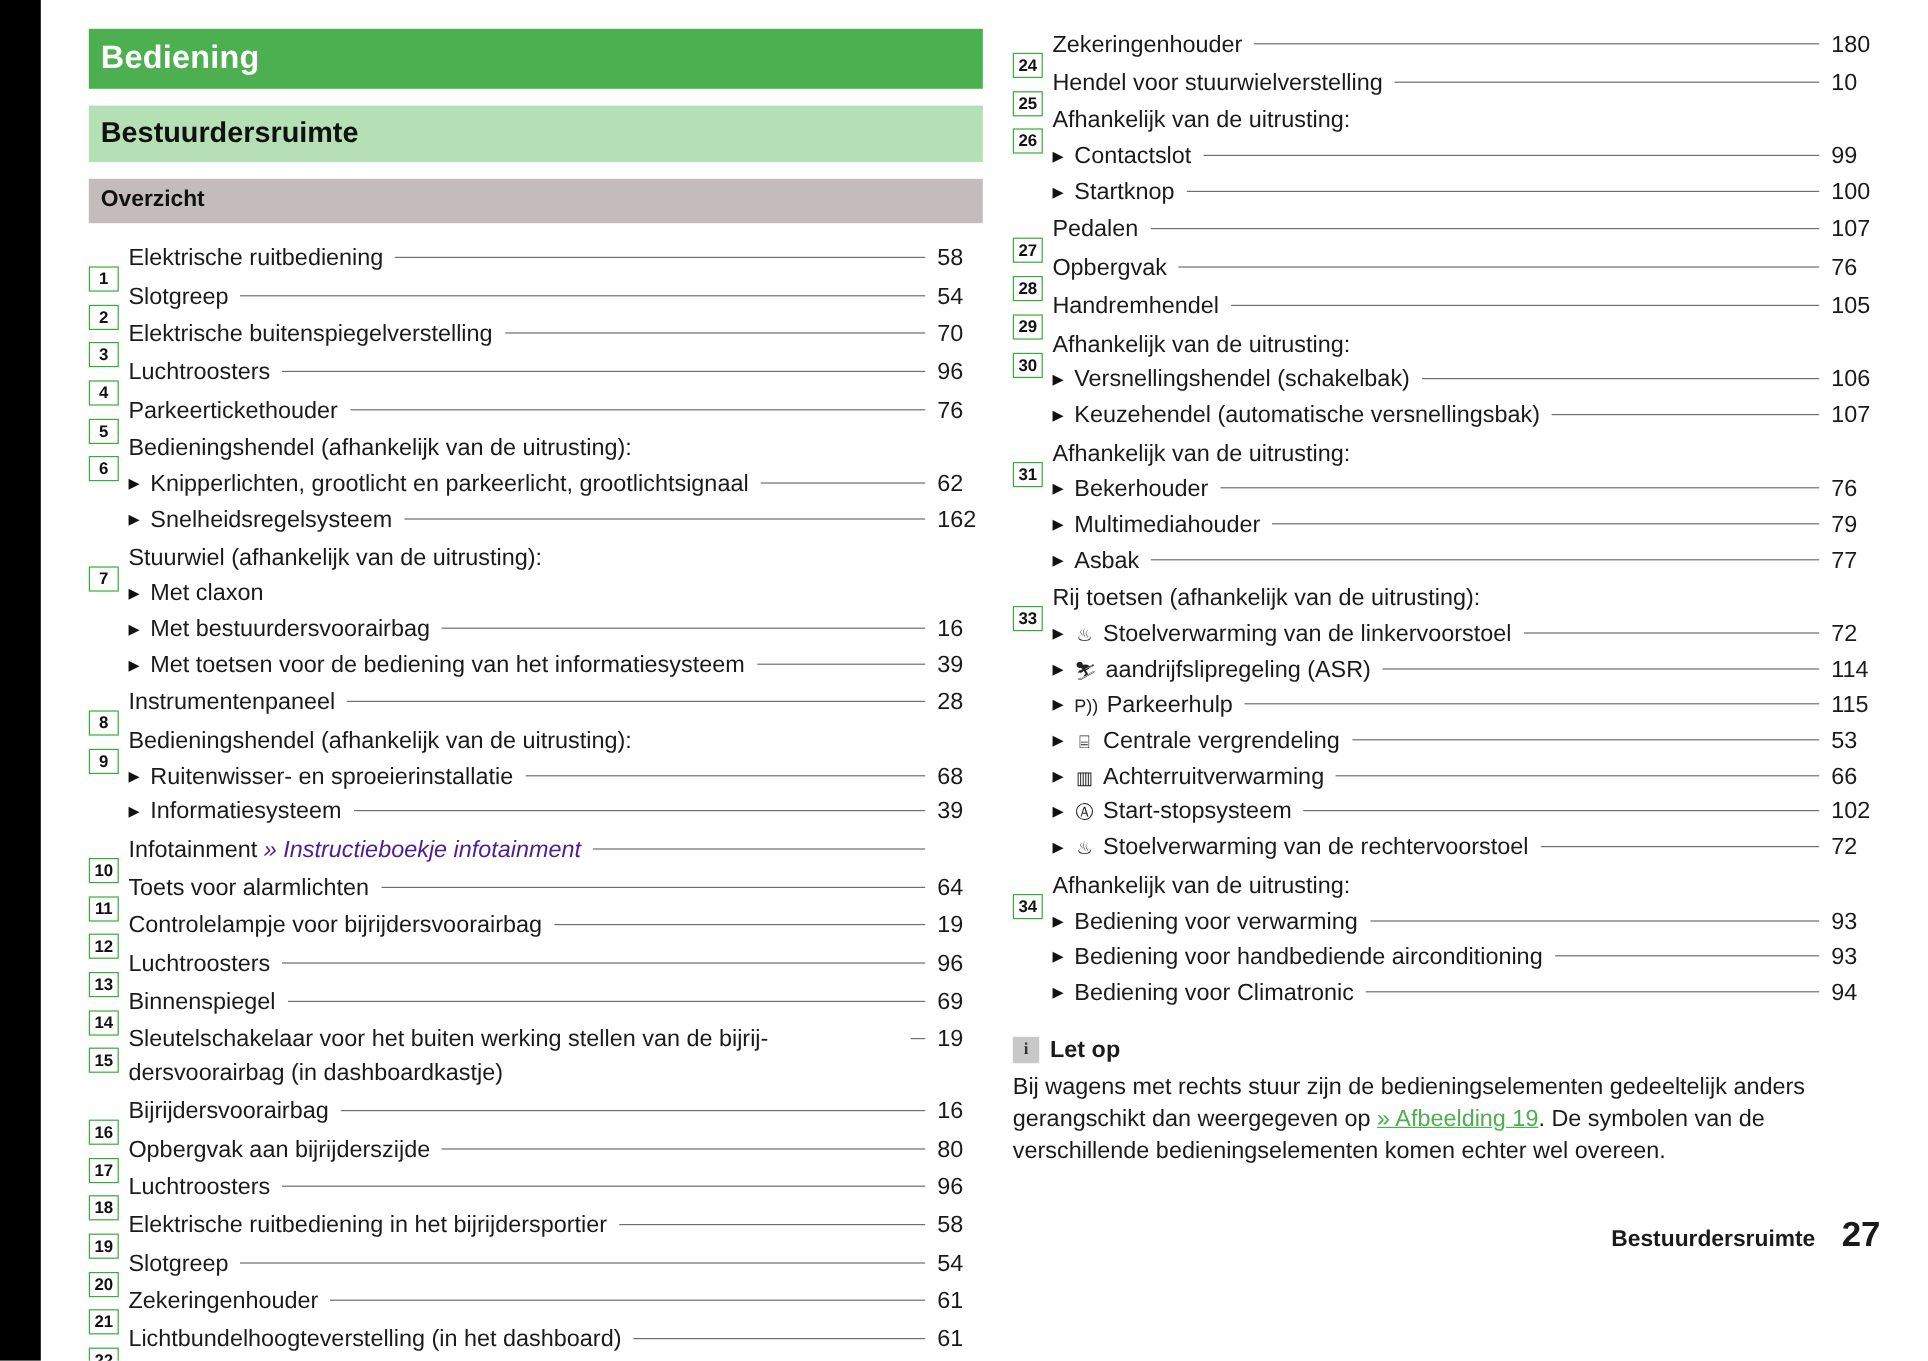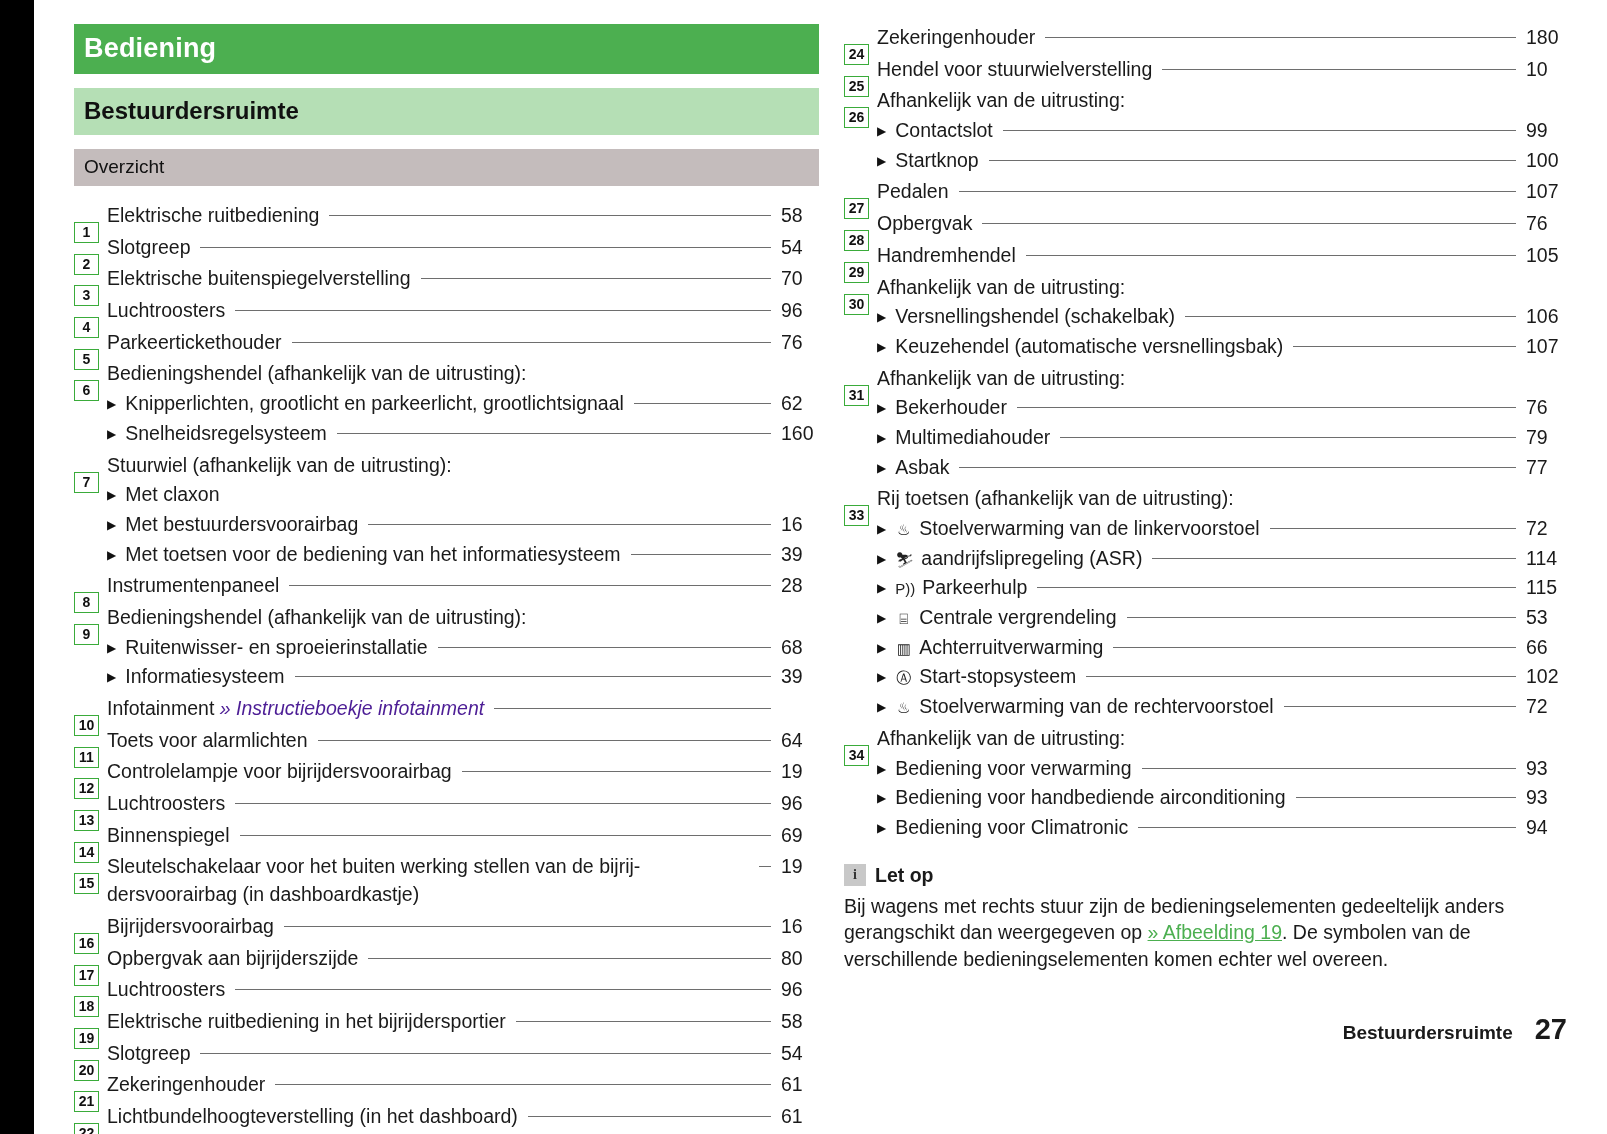--- a/index.html
+++ b/index.html
@@ -65,21 +65,21 @@
     color: #111111;
     font-size: 24px;
     font-weight: bold;
     padding: 9px 0 10px 10px;
     margin: 0 0 14px 0;
   }
   .h-sub {
     background: #c4bcbc;
     color: #111111;
     font-size: 19px;
-    font-weight: normal;
+    font-weight: bold;
     padding: 7px 0 8px 10px;
     margin: 0 0 16px 0;
   }
 
   
   ul.toc {
     list-style: none;
     margin: 0;
     padding: 0;
   }
@@ -270,21 +270,21 @@
             <div class="sub">
               <span class="tri">▶</span>
               <span class="label">Knipperlichten, grootlicht en parkeerlicht, grootlichtsignaal</span>
               <span class="dots"></span>
               <span class="pg">62</span>
             </div>
             <div class="sub">
               <span class="tri">▶</span>
               <span class="label">Snelheidsregelsysteem</span>
               <span class="dots"></span>
-              <span class="pg">160</span>
+              <span class="pg">162</span>
             </div>
           </li>
           <li class="item">
             <div class="row">
               <span class="numbox">7</span>
               <span class="label">Stuurwiel (afhankelijk van de uitrusting):</span>
               <span class="dots none"></span>
               <span class="pg"></span>
             </div>
             <div class="sub">

